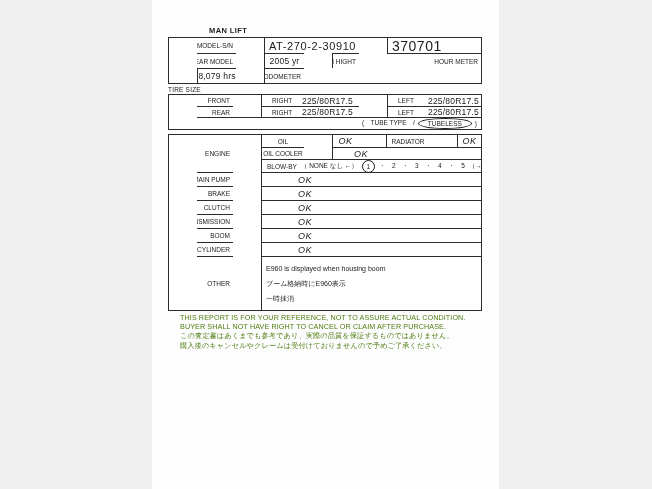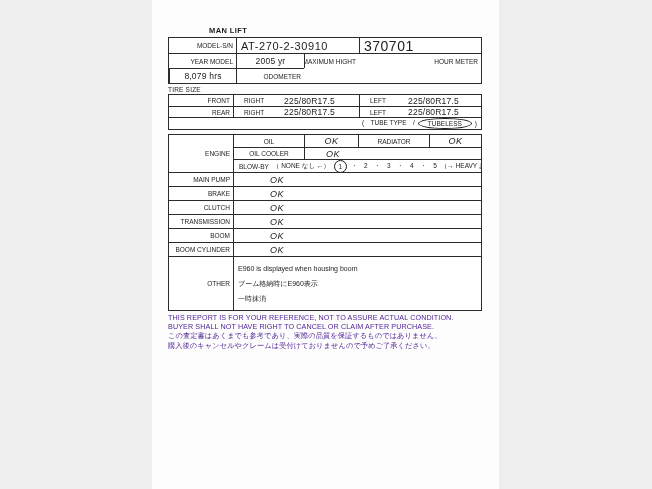--- a/index.html
+++ b/index.html
@@ -8,21 +8,21 @@
     background:#efefef;
     font-family:"Liberation Sans","DejaVu Sans",sans-serif;
     color:#1c1c1c;
   }
   .page{position:absolute;left:152px;top:0;width:347px;height:489px;background:#fdfdfd;}
   .abs{position:absolute;}
   .doc-title{left:16px;top:26px;font-size:7.5px;font-weight:bold;letter-spacing:.4px;margin-left:41px;}
   .section-label{left:16px;top:86px;font-size:6.5px;letter-spacing:.2px;}
 
   .tbl{position:absolute;left:16px;display:grid;border:1px solid #2b2b2b;background:#fff;}
-  .cell{box-sizing:border-box;display:flex;align-items:center;overflow:hidden;white-space:nowrap;}
+  .cell{box-sizing:border-box;display:flex;align-items:center;overflow:hidden;white-space:nowrap;margin-left:28px;}
   .bl{border-left:1px solid #2b2b2b;}
   .bt{border-top:1px solid #2b2b2b;}
   .lbl{font-size:6.5px;justify-content:flex-end;padding-right:3px;color:#222;}
   .lblc{font-size:6.5px;justify-content:center;color:#222;}
   .val{font-size:8.5px;justify-content:center;letter-spacing:.2px;}
   .val-left{justify-content:flex-start;padding-left:4px;}
   .big{font-size:11px;letter-spacing:.6px;}
   .med{font-size:14px;letter-spacing:.5px;}
   .ok{font-size:9px;letter-spacing:.5px;font-style:italic;}
 
@@ -143,20 +143,20 @@
     <div class="cell bl bt ok okitem span4">OK</div>
 
     <div class="cell bt lbl">OTHER</div>
     <div class="cell bl bt other-cell span4">
       <div class="other-line">E960 is displayed when housing boom</div>
       <div class="other-line">ブーム格納時にE960表示</div>
       <div class="other-line">一時抹消</div>
     </div>
   </div>
 
-  <div class="abs disclaimer" style="color: #4c1d95;">
+  <div class="abs disclaimer" style="color: #4d7c0f; margin-left: 12px;">
     <div>THIS REPORT IS FOR YOUR REFERENCE, NOT TO ASSURE ACTUAL CONDITION.</div>
     <div>BUYER SHALL NOT HAVE RIGHT TO CANCEL OR CLAIM AFTER PURCHASE.</div>
     <div>この査定書はあくまでも参考であり、実際の品質を保証するものではありません。</div>
     <div>購入後のキャンセルやクレームは受付けておりませんので予めご了承ください。</div>
   </div>
 
 </div>
 
 </body></html>

